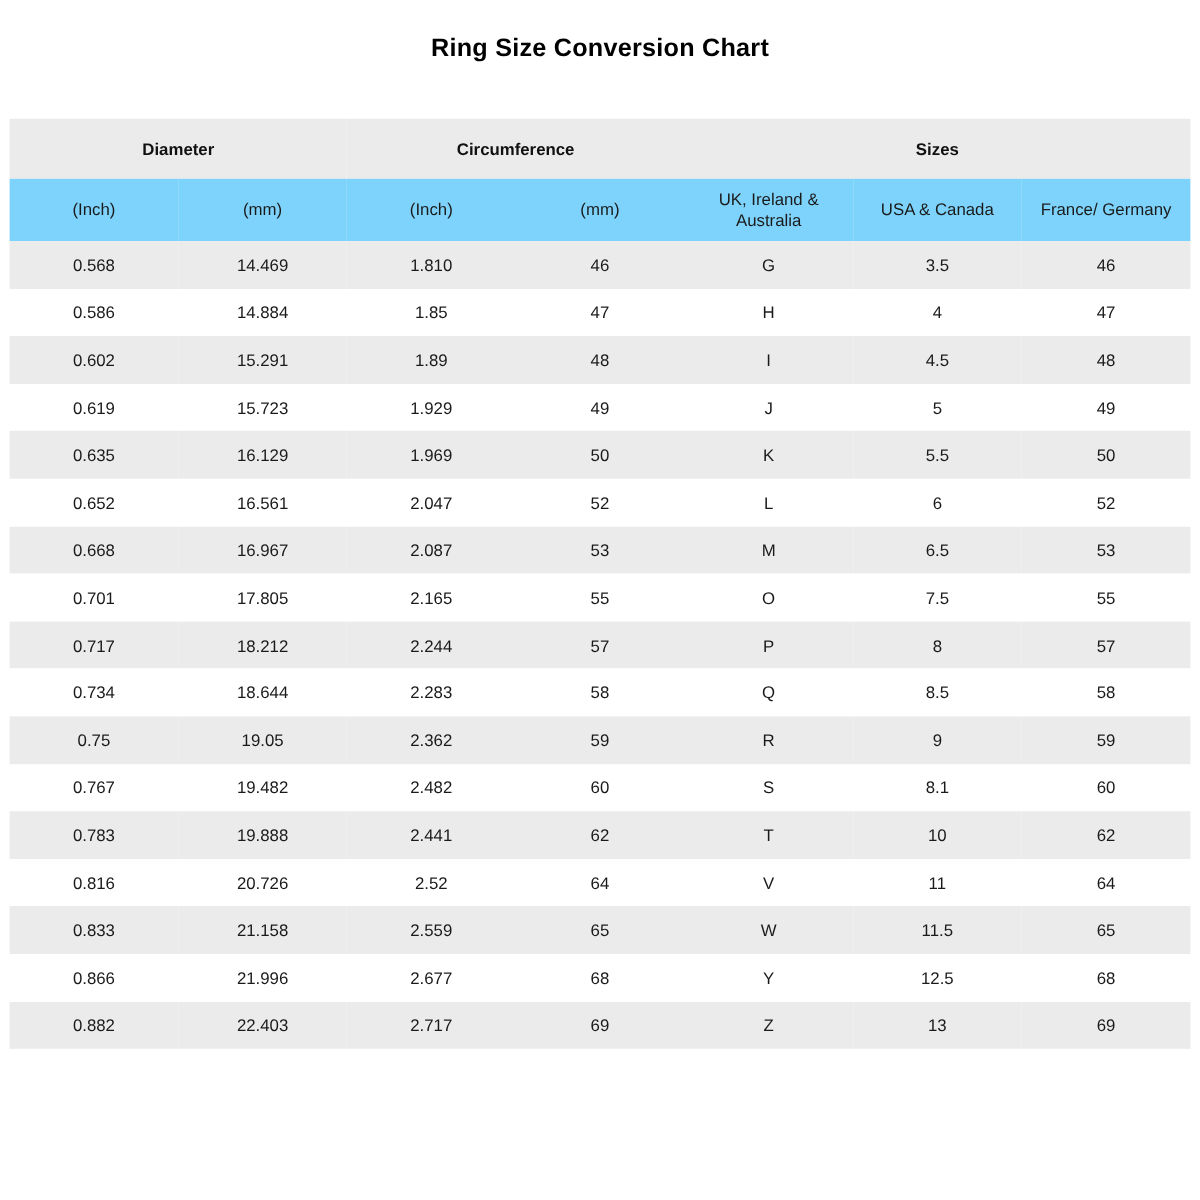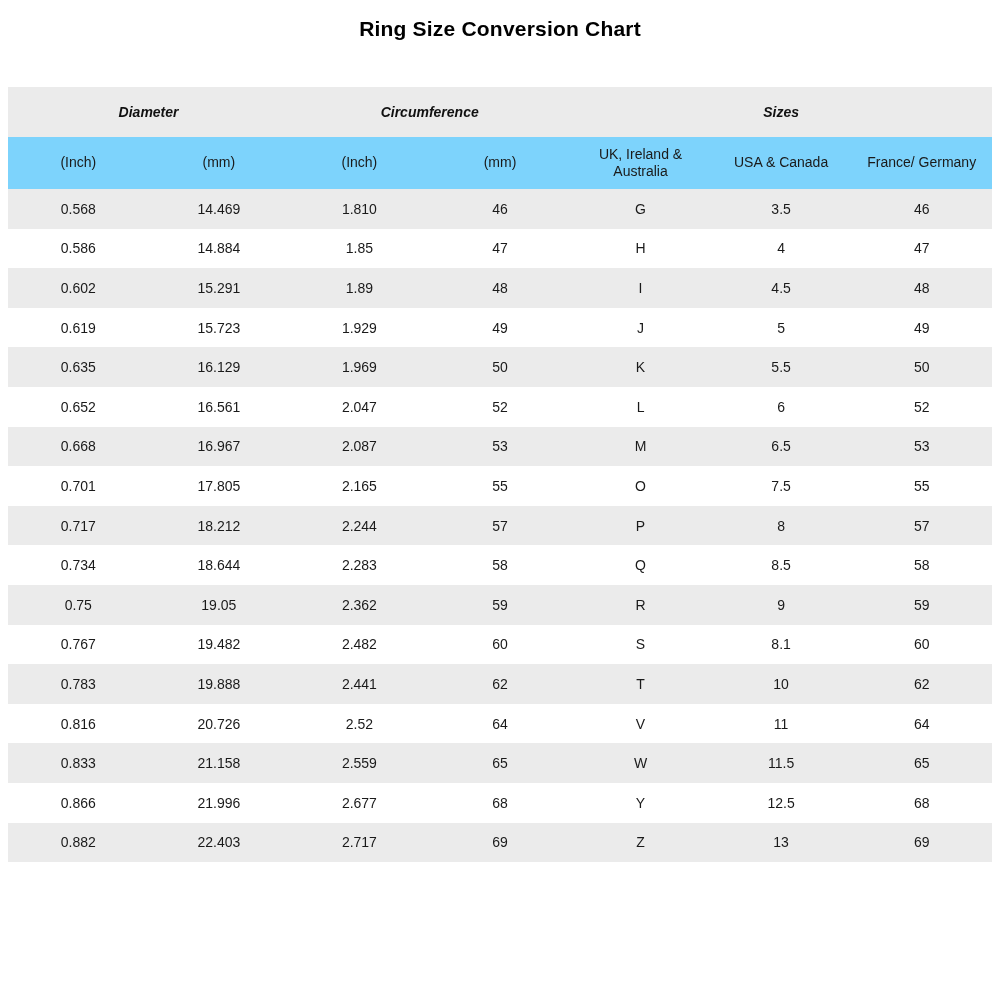--- a/index.html
+++ b/index.html
@@ -7,21 +7,21 @@
     margin: 0;
     padding: 0;
     background: #ffffff;
     width: 1000px;
     height: 1000px;
     overflow: hidden;
     font-family: "Liberation Sans", sans-serif;
     color: #1a1a1a;
   }
   .page-title {
-    margin: 0;
+    margin: 12px;
     padding-top: 17px;
     text-align: center;
     font-size: 21px;
     font-weight: bold;
     letter-spacing: 0.2px;
     color: #000000;
   }
   .table-wrap {
     margin: 46px 8px 0 8px;
   }
@@ -32,21 +32,20 @@
   }
   table.ring-table th,
   table.ring-table td {
     text-align: center;
     vertical-align: middle;
     padding: 0 10px;
   }
   tr.group-row {
     background: #ebebeb;
     height: 50px;
-    font-style: italic;
   }
   tr.group-row th {
     font-size: 14px;
     font-weight: bold;
     color: #111111;
   }
   tr.colhead-row {
     background: #7dd3fc;
     height: 52px;
   }

